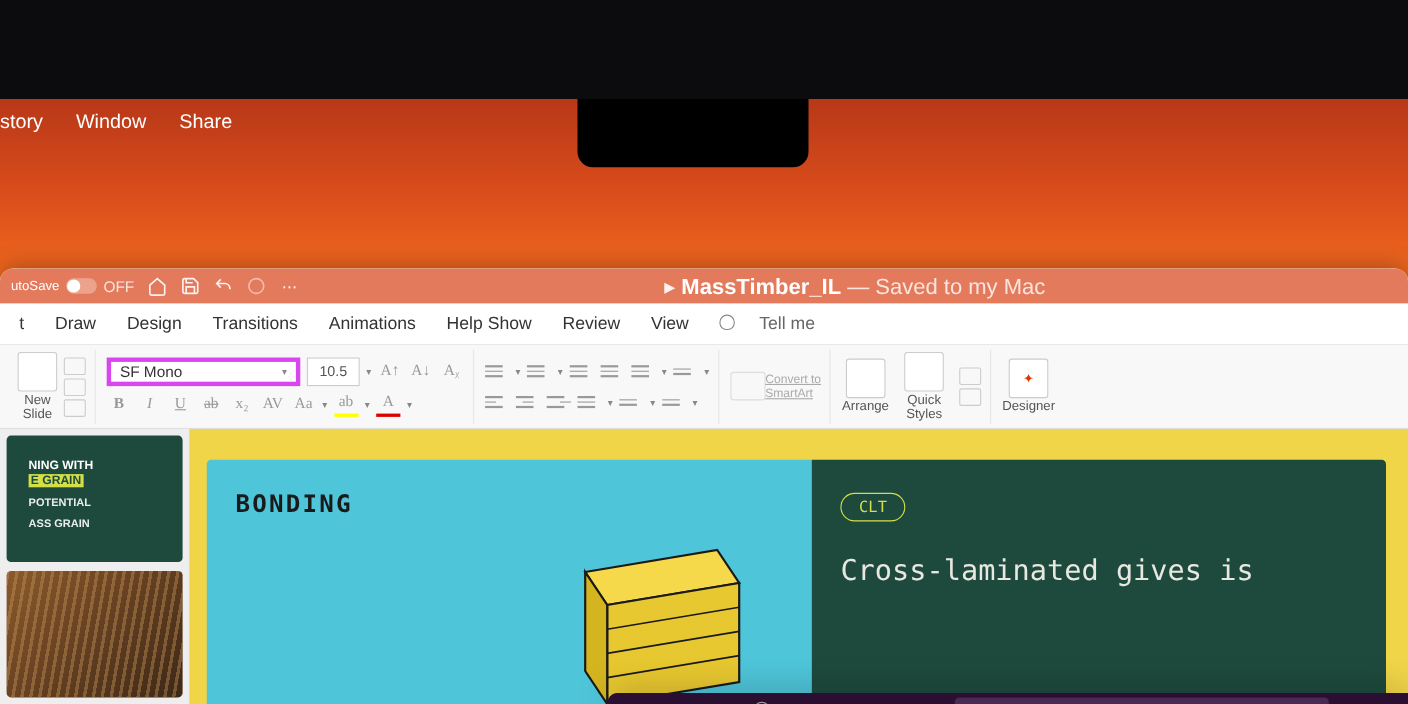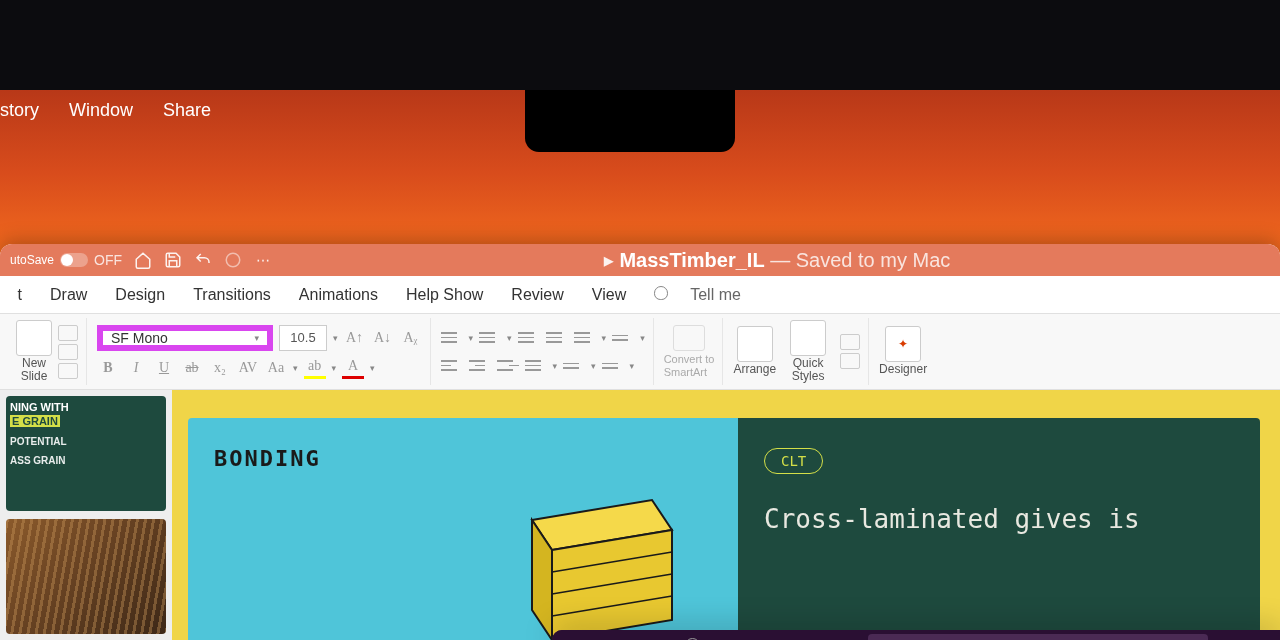--- a/index.html
+++ b/index.html
@@ -38,34 +38,34 @@
 .ribbon-body { height: 76px; background: #f8f8f8; border-bottom: 1px solid #e0e0e0; display: flex; align-items: stretch; padding: 4px 8px; gap: 2px; color: #555; font-size: 12px; }
 .rgroup { display: flex; flex-direction: column; align-items: center; justify-content: center; padding: 0 8px; border-right: 1px solid #e6e6e6; }
 .rgroup:last-child { border-right: none; }
 .rgroup-row { display: flex; align-items: center; gap: 6px; }
 .ricon { width: 30px; height: 30px; border: 1px solid #ccc; border-radius: 3px; background: #fff; display: inline-flex; align-items: center; justify-content: center; }
 .ricon-lg { width: 36px; height: 36px; }
 .ricon-sm { width: 20px; height: 16px; border: 1px solid #ccc; border-radius: 2px; }
 .chev { font-size: 9px; color: #888; }
 .newslide { display: flex; flex-direction: column; align-items: center; gap: 1px; }
 .newslide .lbl { font-size: 12px; color: #555; line-height: 1.1; text-align: center; }
-.font-input { width: 176px; height: 26px; border: 6px solid #d946ef; background: #fff; display: flex; align-items: center; padding: 0 8px; font-size: 14px; color: #333; justify-content: space-between; }
+.font-input { width: 176px; height: 26px; border: 4px solid #d946ef; background: #fff; display: flex; align-items: center; padding: 0 8px; font-size: 14px; color: #333; justify-content: space-between; }
 .size-input { width: 48px; height: 26px; border: 1px solid #ccc; background: #fff; display: flex; align-items: center; justify-content: center; font-size: 13px; }
 .fmt { width: 22px; height: 22px; color: #999; font-size: 14px; display: inline-flex; align-items: center; justify-content: center; font-family: Georgia, serif; }
 .fmt.b { font-weight: bold; } .fmt.i { font-style: italic; } .fmt.u { text-decoration: underline; } .fmt.s { text-decoration: line-through; }
 .para-icon { width: 22px; height: 22px; display: inline-flex; flex-direction: column; justify-content: center; gap: 3px; }
 .para-icon span { height: 1.5px; background: #999; width: 16px; }
-.convert { display: flex; flex-direction: column; align-items: center; font-size: 11px; color: #aaa; line-height: 1.1; }
+.convert { display: flex; flex-direction: row; align-items: center; font-size: 11px; color: #aaa; line-height: 1.1; text-decoration: underline; }
 .convert .ci { width: 32px; height: 26px; border: 1px solid #ddd; border-radius: 3px; margin-bottom: 2px; }
 
 
 .slide-area { position: absolute; top: 146px; left: 0; right: 0; bottom: 0; display: flex; }
 .thumbs { width: 172px; background: #eee; padding: 6px; display: flex; flex-direction: column; gap: 8px; }
 .thumb { border-radius: 4px; overflow: hidden; height: 116px; }
-.thumb1 { background: #1e4a3e; color: #fff; padding: 4px; font-family: "SF Mono", Menlo, monospace; font-size: 11px; font-weight: 700; line-height: 1.3; }
+.thumb1 { background: #1e4a3e; color: #fff; padding: 20px; font-family: "SF Mono", Menlo, monospace; font-size: 11px; font-weight: 700; line-height: 1.3; }
 .thumb1 .hl { background: #d4df48; color: #1e4a3e; padding: 0 2px; }
 .thumb1 .sub { font-weight: 600; margin-top: 6px; font-size: 10px; opacity: 0.9; }
 .thumb2 { background: linear-gradient(135deg, #8b5a2b 0%, #6b4423 40%, #3d2817 100%); position: relative; }
 .thumb2::after { content: ""; position: absolute; inset: 0; background: repeating-linear-gradient(100deg, rgba(200,150,90,0.4) 0 3px, transparent 3px 8px); }
 
 .canvas { flex: 1; background: #f0d548; position: relative; padding: 10px 20px 0 16px; font-family: "SF Mono", Menlo, monospace; }
 .canvas-header { display: flex; justify-content: space-between; font-size: 13px; color: #1e4a3e; font-weight: 500; letter-spacing: 0.5px; }
 .canvas-header .q { }
 .canvas-body { margin-top: 18px; display: flex; gap: 0; height: 100%; }
 .panel-left { background: #4fc5d9; flex: 0 0 550px; padding: 28px 26px; border-radius: 4px 0 0 0; }

